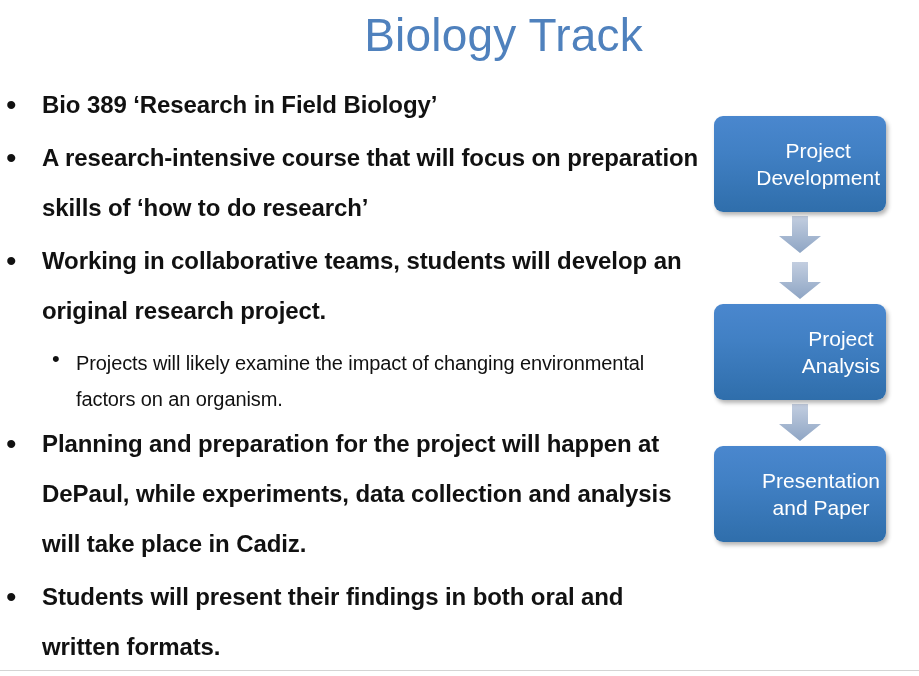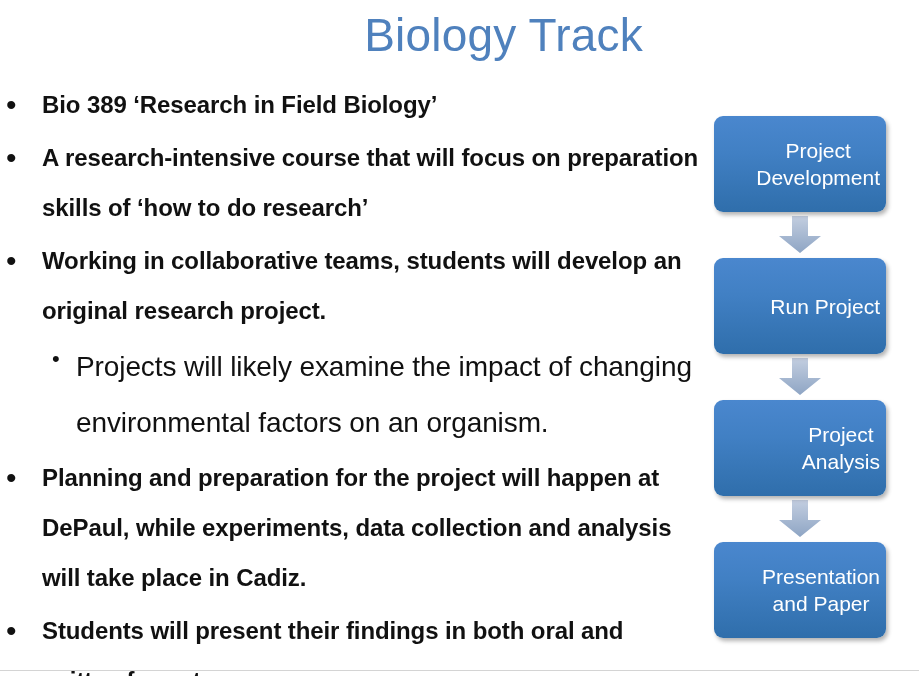--- a/index.html
+++ b/index.html
@@ -69,23 +69,24 @@
   .bullet-text {
     flex: 1 1 auto;
   }
   .level1 .bullet-text {
     font-size: 24px;
     line-height: 50px;
     letter-spacing: -0.1px;
     font-weight: bold;
   }
   .level2 .bullet-text {
-    font-size: 28px;
-    line-height: 56px;
+    font-size: 20px;
+    line-height: 36px;
     letter-spacing: -0.1px;
+    margin-top: 6px;
   }
 
   
   #flowchart {
     position: absolute;
     left: 714px;
     top: 116px;
     width: 172px;
   }
   .flow-box {
@@ -181,23 +182,20 @@
       <defs>
         <linearGradient id="arrGrad1" x1="0" y1="0" x2="0" y2="1">
           <stop offset="0%" stop-color="#C3CEE0"></stop>
           <stop offset="100%" stop-color="#8EA5C4"></stop>
         </linearGradient>
       </defs>
       <path d="M14 0 H30 V20 H43 L22 37 L1 20 H14 Z" fill="url(#arrGrad1)"></path>
     </svg>
   </div>
 
-  <div class="flow-box">
-    <span class="flow-box-label">Run Project</span>
-  </div>
 
   <div class="flow-arrow">
     <svg width="44" height="38" viewBox="0 0 44 38" aria-hidden="true">
       <defs>
         <linearGradient id="arrGrad2" x1="0" y1="0" x2="0" y2="1">
           <stop offset="0%" stop-color="#C3CEE0"></stop>
           <stop offset="100%" stop-color="#8EA5C4"></stop>
         </linearGradient>
       </defs>
       <path d="M14 0 H30 V20 H43 L22 37 L1 20 H14 Z" fill="url(#arrGrad2)"></path>

